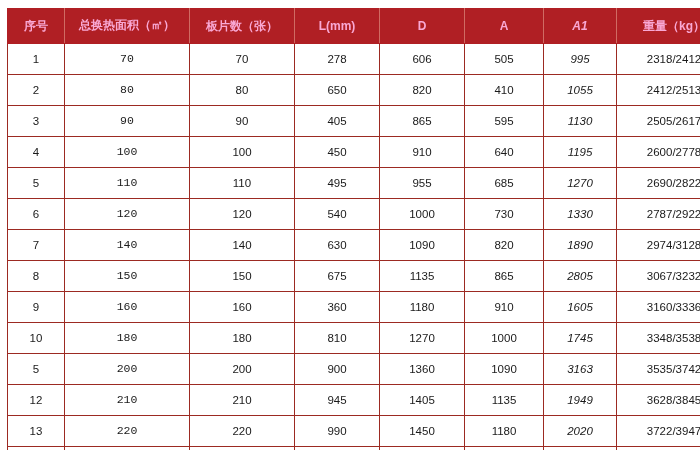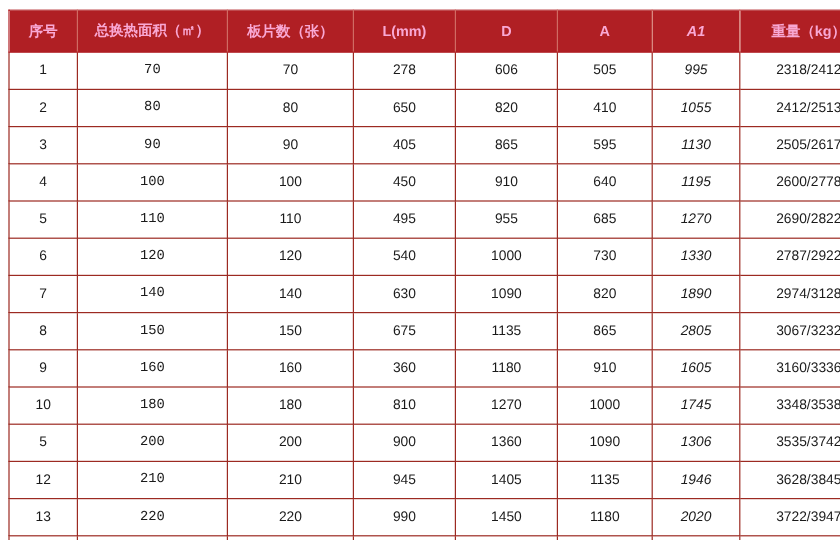--- a/index.html
+++ b/index.html
@@ -181,31 +181,31 @@
         <td class="col-6">1745</td>
         <td class="col-7">3348/3538</td>
       </tr>
       <tr>
         <td class="col-0">5</td>
         <td class="col-1">200</td>
         <td class="col-2">200</td>
         <td class="col-3">900</td>
         <td class="col-4">1360</td>
         <td class="col-5">1090</td>
-        <td class="col-6">1306</td>
+        <td class="col-6">3163</td>
         <td class="col-7">3535/3742</td>
       </tr>
       <tr>
         <td class="col-0">12</td>
         <td class="col-1">210</td>
         <td class="col-2">210</td>
         <td class="col-3">945</td>
         <td class="col-4">1405</td>
         <td class="col-5">1135</td>
-        <td class="col-6">1946</td>
+        <td class="col-6">1949</td>
         <td class="col-7">3628/3845</td>
       </tr>
       <tr>
         <td class="col-0">13</td>
         <td class="col-1">220</td>
         <td class="col-2">220</td>
         <td class="col-3">990</td>
         <td class="col-4">1450</td>
         <td class="col-5">1180</td>
         <td class="col-6">2020</td>

